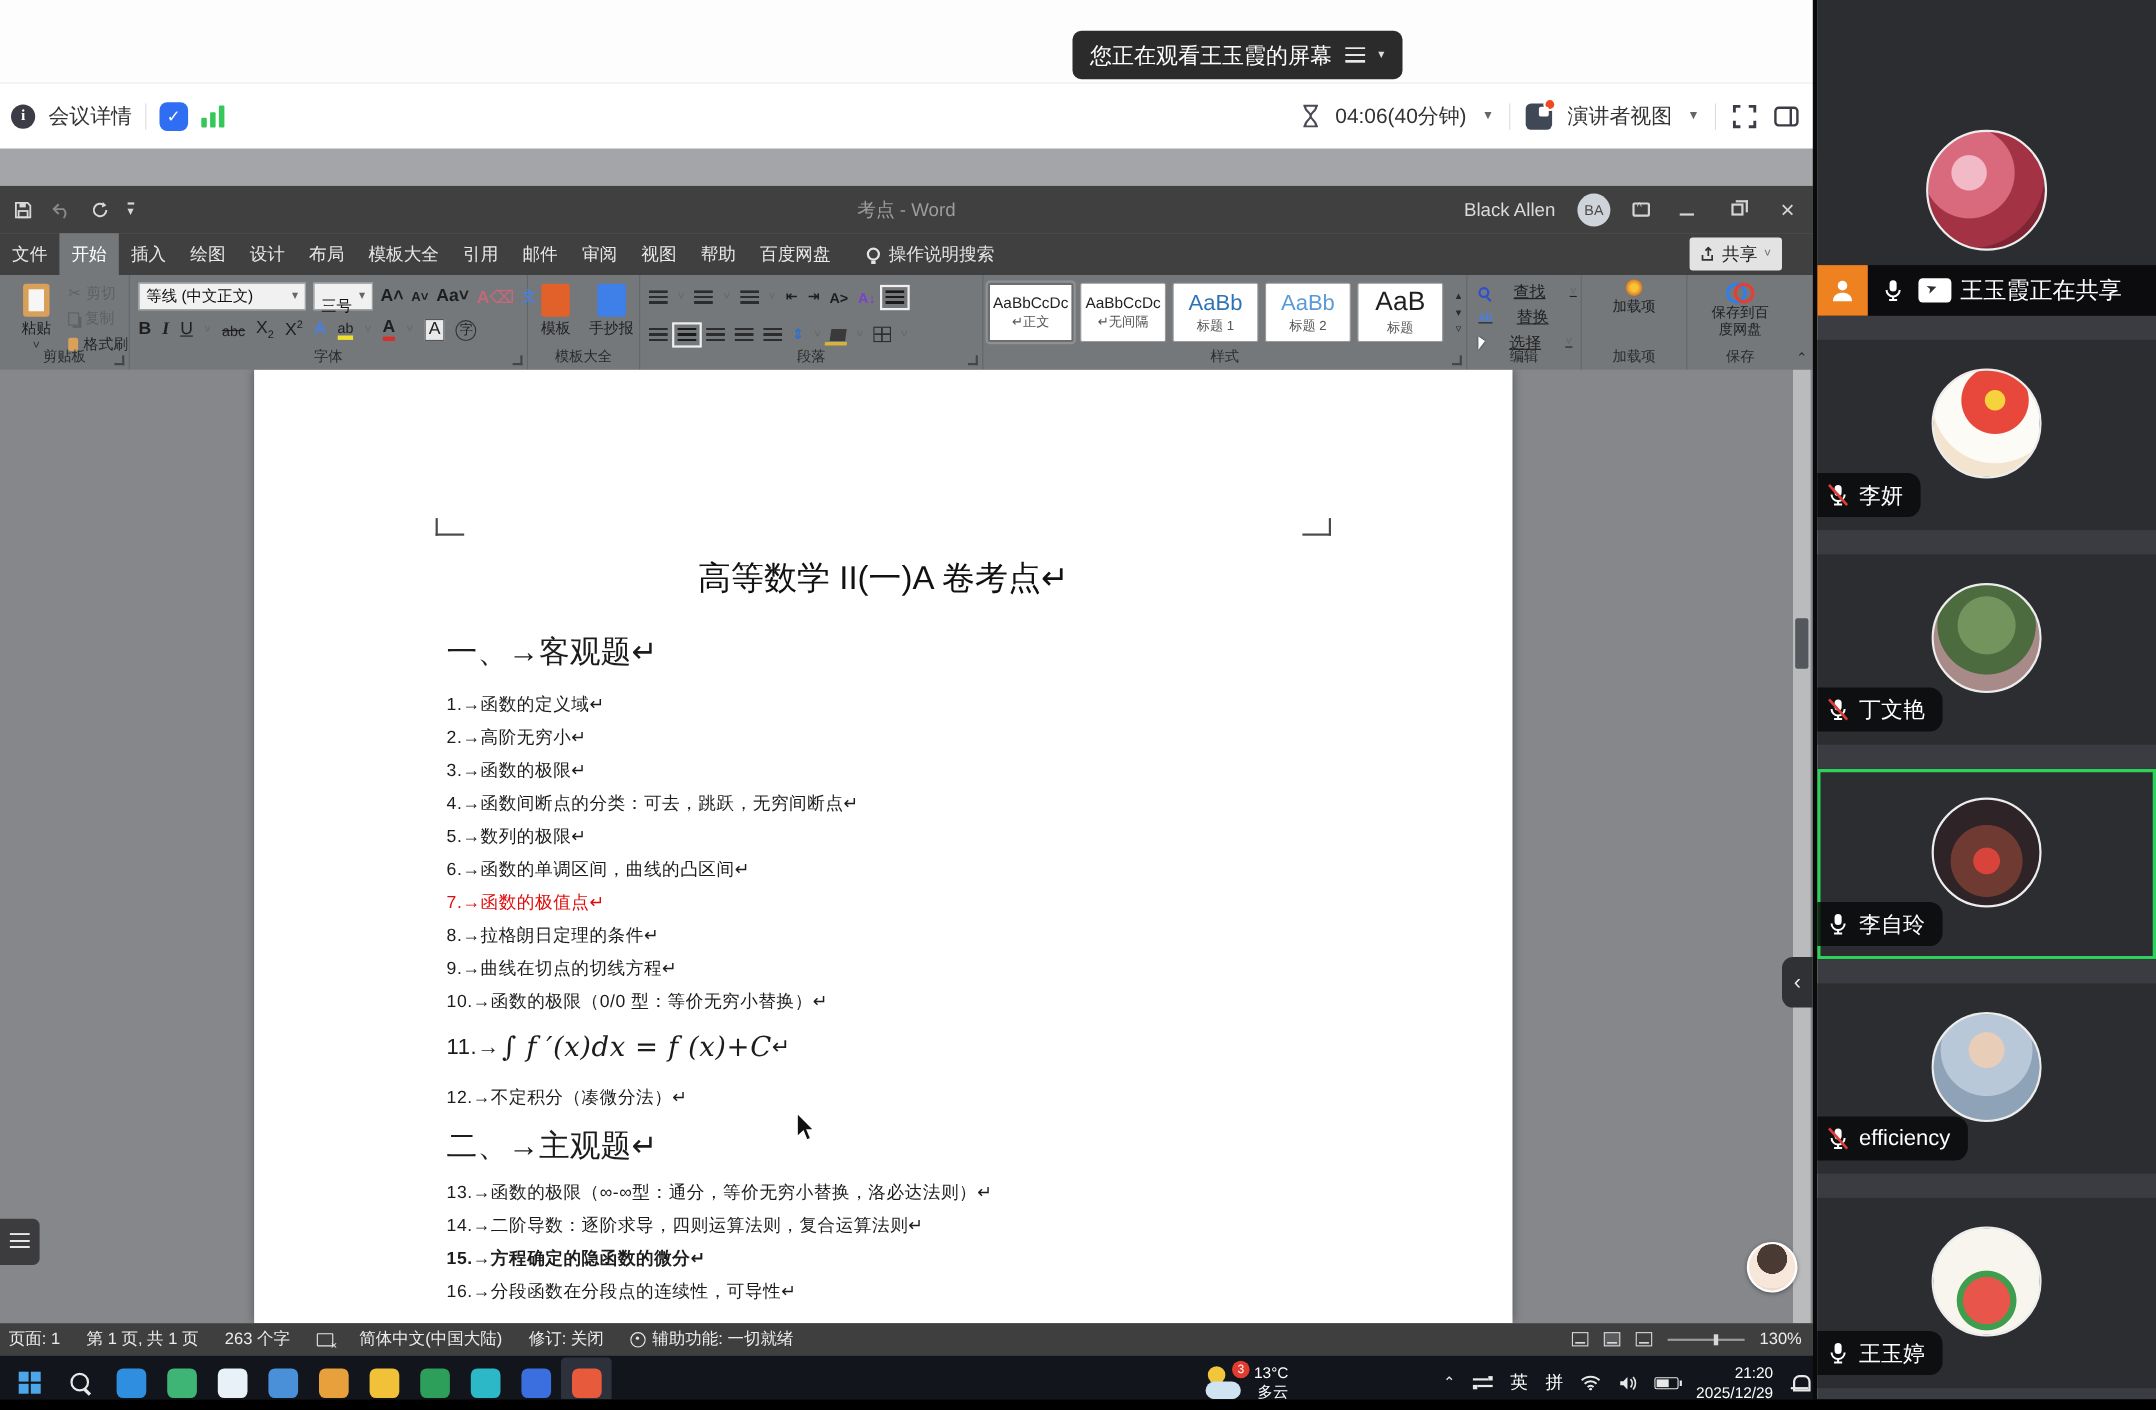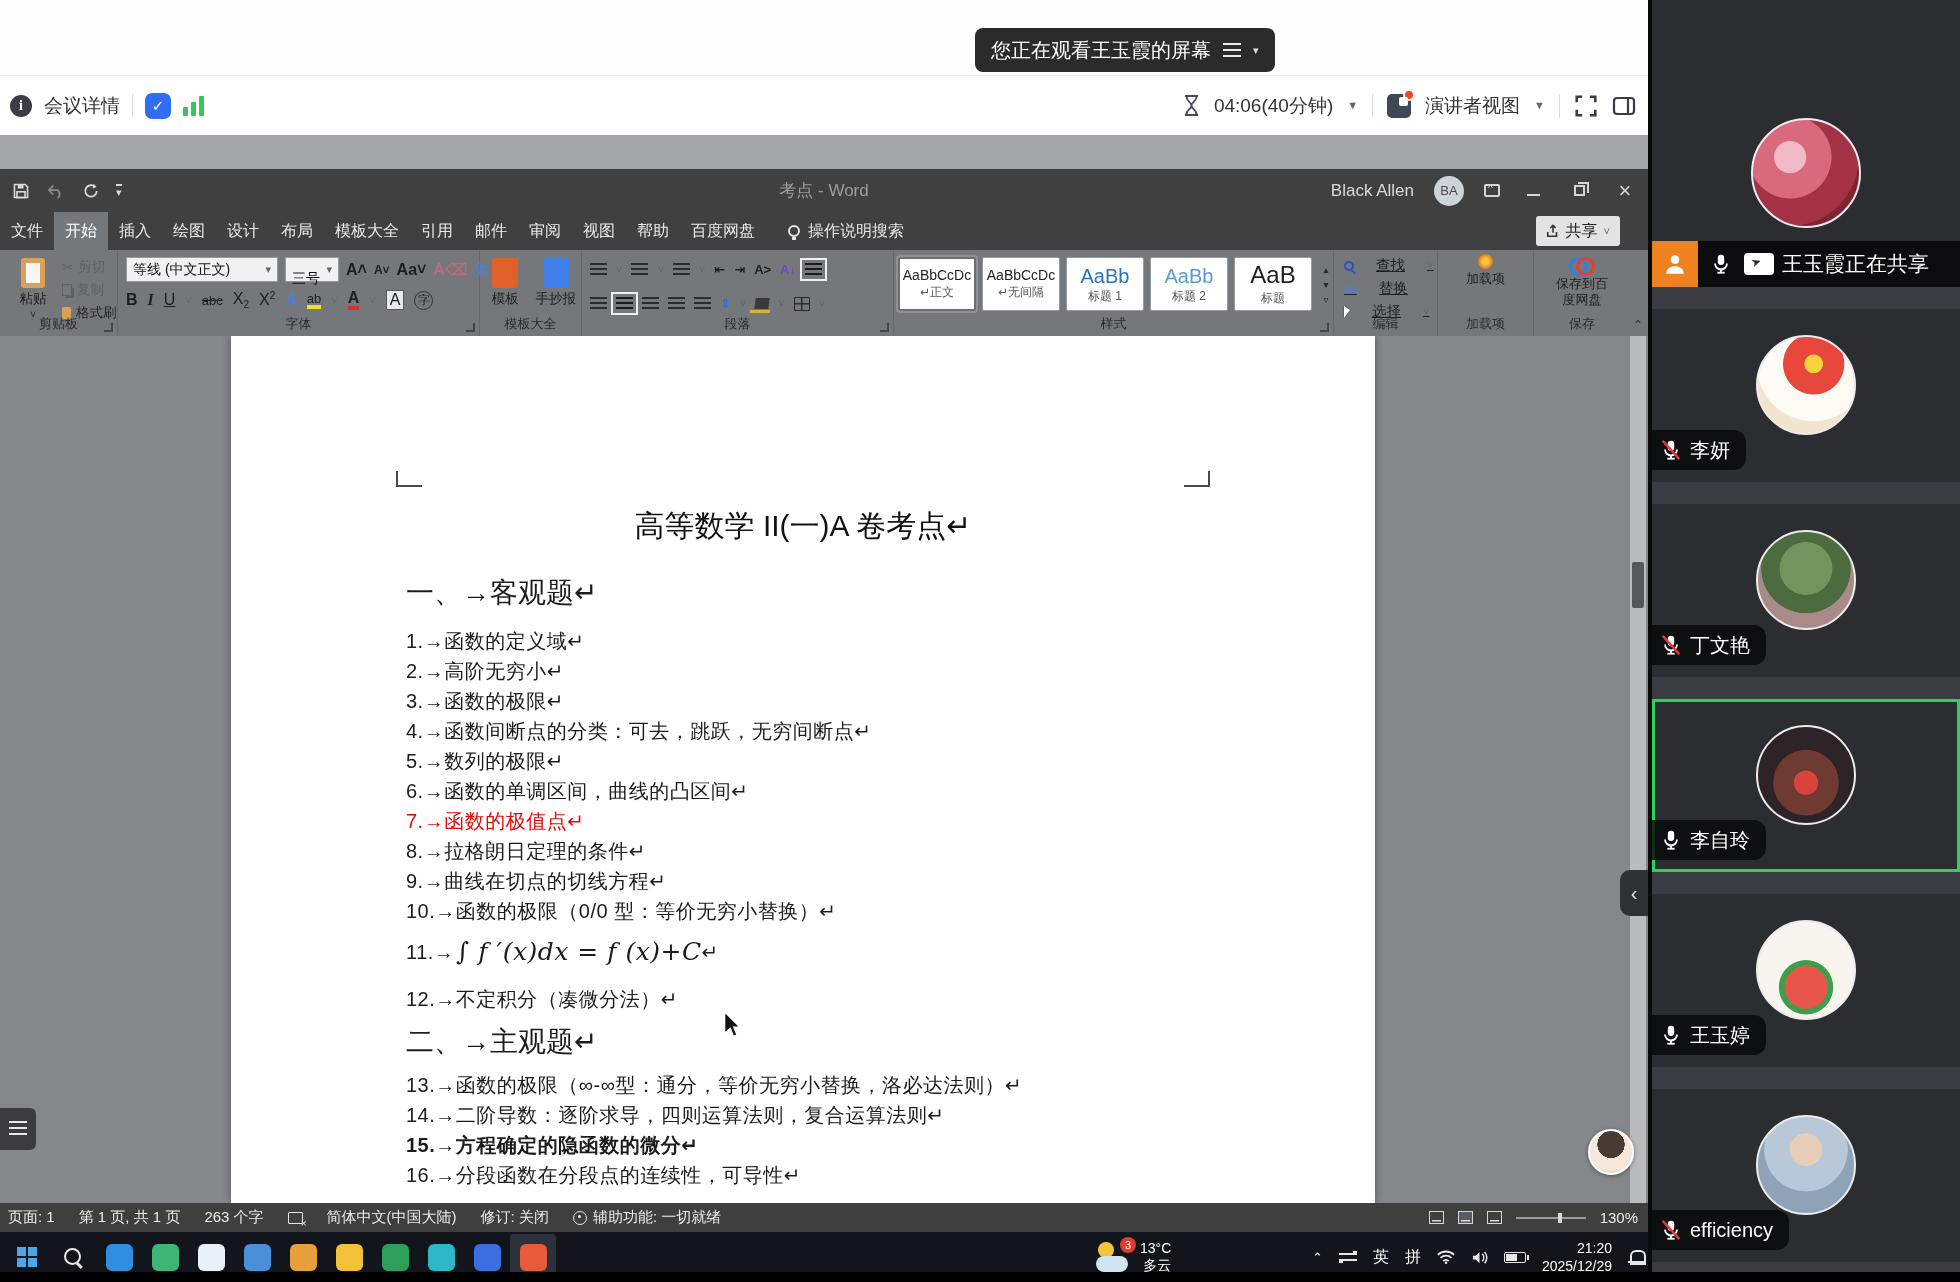--- a/index.html
+++ b/index.html
@@ -119,21 +119,21 @@
   
   .docarea{position:absolute;left:0;top:167px;width:100%;height:867px;background:#85878b;overflow:hidden;}
   .page{position:absolute;left:231px;top:0;width:1144px;height:867px;background:#fff;box-shadow:0 0 8px rgba(0,0,0,.35);}
   .crop{position:absolute;width:26px;height:16px;border-color:#4a4a4a;}
   .cropL{left:165px;top:135px;border-left:2px solid #4a4a4a;border-bottom:2px solid #4a4a4a;}
   .cropR{right:165px;top:135px;border-right:2px solid #4a4a4a;border-bottom:2px solid #4a4a4a;}
   .doc{position:absolute;inset:0;padding:170px 0 0 175px;color:#1c1c1c;}
   .doc-title{height:40px;line-height:40px;margin-right:175px;margin-bottom:26px;text-align:center;font-size:30px;color:#111;}
   .dh2{height:42px;line-height:42px;font-size:28px;margin-bottom:6px;}
   .dlist{margin-top:12px;}
-  .dline{height:30px;line-height:30px;font-size:20px;letter-spacing:.5px;}
+  .dline{height:30px;line-height:30px;font-size:16px;letter-spacing:.5px;}
   .dline.red{color:#e00b0b;}
   .dline.bold{font-weight:bold;}
   .dline.formula{height:52px;display:flex;align-items:center;font-size:20px;}
   .fmath{font-family:"DejaVu Serif","Liberation Serif",serif;font-style:italic;font-size:25px;margin-left:2px;}
   .dline.l12{height:42px;line-height:42px;}
   .dh2b{height:44px;line-height:44px;font-size:28px;}
   .dlist2{margin-top:6px;}
   .vscroll{position:absolute;right:2px;top:0;width:16px;height:100%;background:#b9bbbd;}
   .vthumb{position:absolute;left:2px;top:226px;width:12px;height:46px;background:#54575b;border-radius:2px;}
   .collapse-tab{position:absolute;right:0;top:534px;width:28px;height:46px;background:#2f3134;border-radius:10px 0 0 10px;
@@ -693,48 +693,48 @@
                 <rect x="8.5" y="2" width="7" height="11" rx="3.5" fill="#fff"></rect>
                 <path d="M5.5 11.5a6.5 6.5 0 0 0 13 0" fill="none" stroke="#fff" stroke-width="2"></path>
                 <line x1="12" y1="18" x2="12" y2="21.5" stroke="#fff" stroke-width="2"></line>
                 <line x1="8" y1="21.5" x2="16" y2="21.5" stroke="#fff" stroke-width="2"></line>
               </svg>
             </span>
             <span>李自玲</span>
           </div>
         </div>
         <div class="tile ptile">
-          <div class="pav av-melon"></div>
-          <div class="namepill">
-            <span class="mic">
-              <svg viewBox="0 0 24 24" width="22" height="22">
-                <rect x="8.5" y="2" width="7" height="11" rx="3.5" fill="#fff"></rect>
-                <path d="M5.5 11.5a6.5 6.5 0 0 0 13 0" fill="none" stroke="#fff" stroke-width="2"></path>
-                <line x1="12" y1="18" x2="12" y2="21.5" stroke="#fff" stroke-width="2"></line>
-                <line x1="8" y1="21.5" x2="16" y2="21.5" stroke="#fff" stroke-width="2"></line>
-              </svg>
-            </span>
-            <span>王玉婷</span>
-          </div>
-        </div>
-        <div class="tile ptile">
           <div class="pav av-portrait"></div>
           <div class="namepill">
             <span class="mic muted">
               <svg viewBox="0 0 24 24" width="22" height="22">
                 <rect x="8.5" y="2" width="7" height="11" rx="3.5" fill="#fff"></rect>
                 <path d="M5.5 11.5a6.5 6.5 0 0 0 13 0" fill="none" stroke="#fff" stroke-width="2"></path>
                 <line x1="12" y1="18" x2="12" y2="21.5" stroke="#fff" stroke-width="2"></line>
                 <line x1="8" y1="21.5" x2="16" y2="21.5" stroke="#fff" stroke-width="2"></line>
                 <line x1="3" y1="2" x2="21" y2="22" stroke="#e23b3b" stroke-width="2.6"></line>
               </svg>
             </span>
             <span>efficiency</span>
           </div>
         </div>
+        <div class="tile ptile">
+          <div class="pav av-melon"></div>
+          <div class="namepill">
+            <span class="mic">
+              <svg viewBox="0 0 24 24" width="22" height="22">
+                <rect x="8.5" y="2" width="7" height="11" rx="3.5" fill="#fff"></rect>
+                <path d="M5.5 11.5a6.5 6.5 0 0 0 13 0" fill="none" stroke="#fff" stroke-width="2"></path>
+                <line x1="12" y1="18" x2="12" y2="21.5" stroke="#fff" stroke-width="2"></line>
+                <line x1="8" y1="21.5" x2="16" y2="21.5" stroke="#fff" stroke-width="2"></line>
+              </svg>
+            </span>
+            <span>王玉婷</span>
+          </div>
+        </div>
       </div>
   </div>
 
   <svg class="abs cursor" width="24" height="30" viewBox="0 0 14 19">
     <path d="M1 1v14l3.6-3.2 2 5 2.4-1-2-4.8H11z" fill="#111" stroke="#fff" stroke-width="1"></path>
   </svg>
 
 </div>
 
 </body></html>

